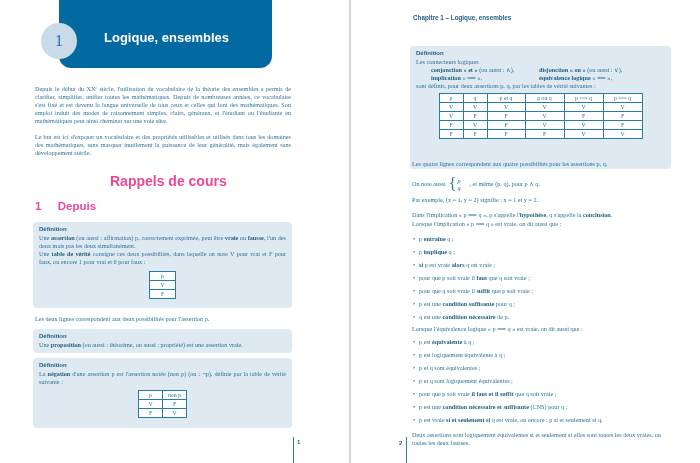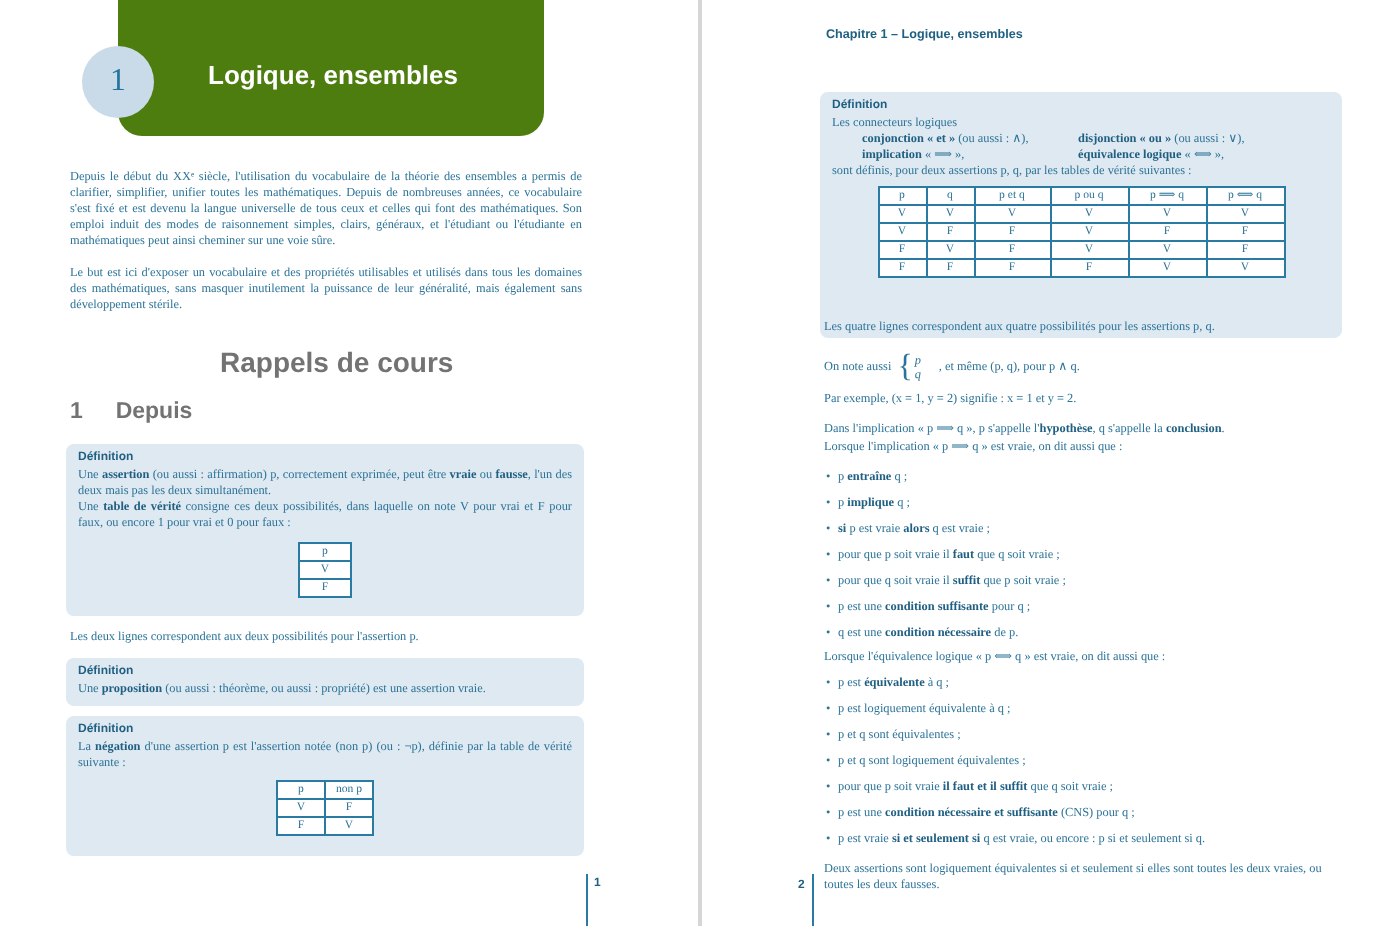--- a/index.html
+++ b/index.html
@@ -5,27 +5,27 @@
   * { box-sizing: border-box; margin: 0; padding: 0; }
   html, body { width: 700px; height: 463px; overflow: hidden; background: #ffffff; }
   body { position: relative; font-family: "Liberation Serif", "DejaVu Serif", serif; color: #2a6f93; }
 
   .page { position: absolute; top: 0; height: 463px; background: #ffffff; }
   .page-left { left: 0; width: 349px; }
   .page-right { left: 351px; width: 349px; }
   .spine { position: absolute; left: 349px; top: 0; width: 2px; height: 463px; background: #d6d6d6; }
 
   
-  .banner { position: absolute; left: 59px; top: 0; width: 213px; height: 68px; background: #4d7c0f; border-radius: 0 0 12px 12px; }
+  .banner { position: absolute; left: 59px; top: 0; width: 213px; height: 68px; background: #0369a1; border-radius: 0 0 12px 12px; }
   .banner-title { position: absolute; left: 104px; top: 31px; font-family: "Liberation Sans", "DejaVu Sans", sans-serif; font-weight: bold; font-size: 13px; color: #ffffff; }
   .chapter-num { position: absolute; left: 41px; top: 23px; width: 36px; height: 36px; border-radius: 50%; background: #c9dbe8; color: #24759d; font-family: "Liberation Serif", serif; font-size: 16px; text-align: center; line-height: 36px; }
 
   .para { position: absolute; font-size: 6.2px; line-height: 8.1px; text-align: justify; color: #2c7398; }
 
-  .section-title { position: absolute; font-family: "Liberation Sans", "DejaVu Sans", sans-serif; font-weight: bold; color: #737373; }
+  .section-title { position: absolute; font-family: "Liberation Sans", "DejaVu Sans", sans-serif; font-weight: bold; color: #ec4899; }
 
   .defbox { position: absolute; background: #dfe9f1; border-radius: 4px; padding: 4px 6px; }
   .def-head { font-family: "Liberation Sans", "DejaVu Sans", sans-serif; font-weight: bold; font-size: 6px; color: #1f5f82; margin-bottom: 2px; }
   .def-text { font-size: 6.2px; line-height: 8.1px; color: #2c7398; text-align: justify; }
   .def-text b { color: #1f5f82; }
 
   table.tv { border-collapse: collapse; margin: 5px auto 0 auto; background: #ffffff; }
   table.tv td { border: 1px solid #2a7ba3; font-size: 5.8px; text-align: center; color: #2c7398; height: 9px; padding: 0 2px; }
 
   .runhead { position: absolute; left: 62px; top: 14px; font-family: "Liberation Sans", "DejaVu Sans", sans-serif; font-weight: bold; font-size: 6.3px; color: #1f5f82; }

